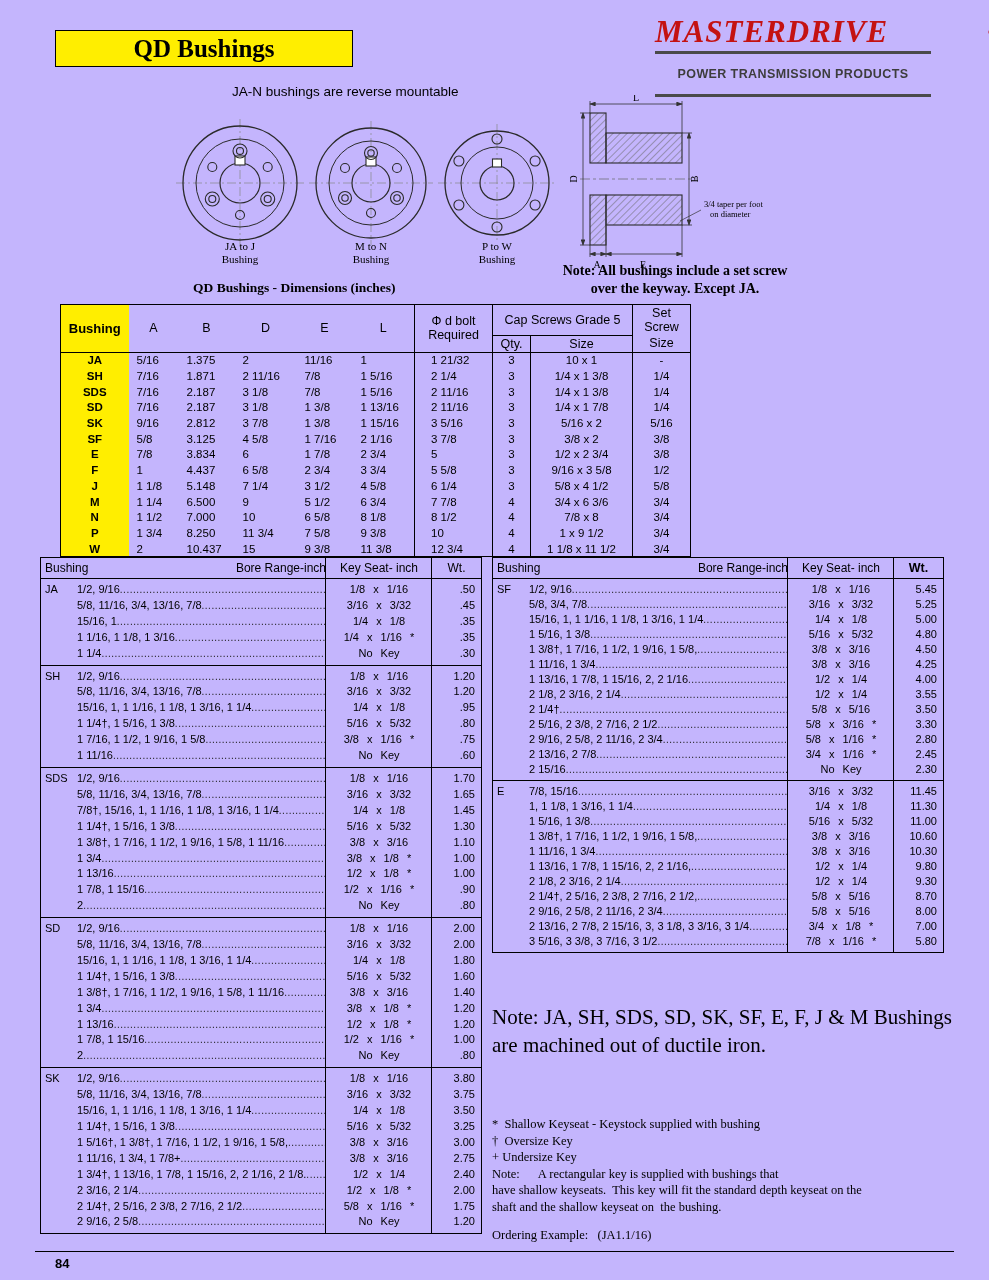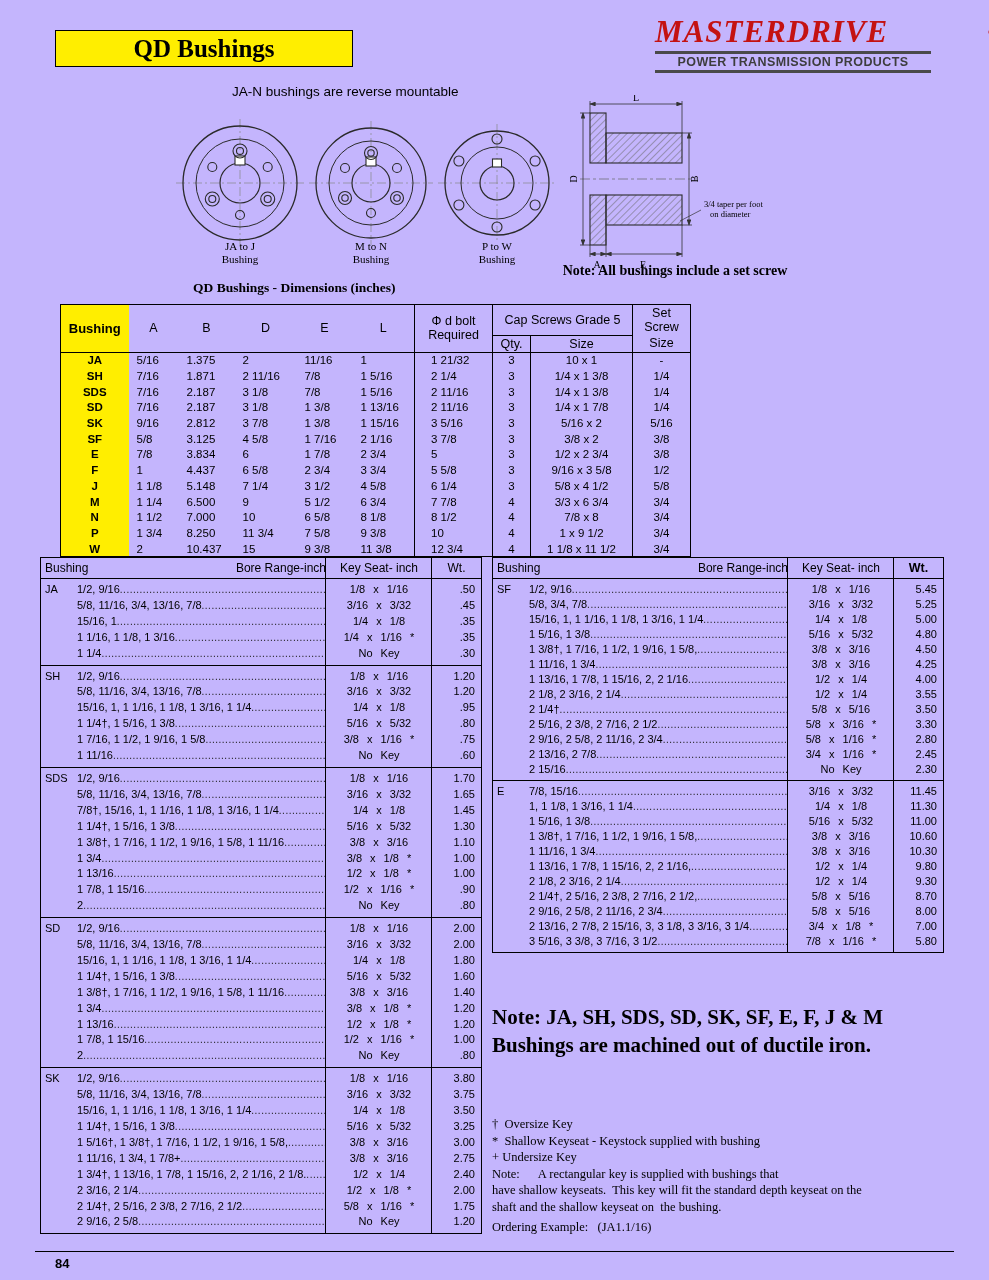--- a/index.html
+++ b/index.html
@@ -9,21 +9,21 @@
   
   .title-box{position:absolute;left:55px;top:30px;width:296px;height:35px;background:#ffee00;
              border:1px solid #000;display:flex;align-items:center;justify-content:center;}
   .title-box span{font-family:"Liberation Serif",serif;font-weight:bold;font-size:25px;}
   .logo{position:absolute;right:58px;top:14px;width:276px;}
   .brand-row{display:flex;align-items:center;justify-content:flex-start;gap:48px;}
   .brand{font-family:"Liberation Serif",serif;font-style:italic;font-weight:bold;
          font-size:31px;color:#c41212;letter-spacing:1px;white-space:nowrap;}
   .reg{font-size:11px;color:#c41212;vertical-align:super;margin-left:1px;}
   .tagline{border-top:3px solid #4a4a4a;border-bottom:3px solid #4a4a4a;margin-top:1px;
-           padding:1px 0;text-align:center;font-weight:bold;font-size:12.5px;color:#3d3d3d;letter-spacing:0.4px;}
+           padding:13px 0;text-align:center;font-weight:bold;font-size:12.5px;color:#3d3d3d;letter-spacing:0.4px;}
 
   
   .reverse-note{position:absolute;left:232px;top:84px;font-size:13.5px;}
   .diagram{position:absolute;left:150px;top:95px;}
   .dims-caption{position:absolute;left:193px;top:280px;font-family:"Liberation Serif",serif;font-size:13.5px;font-weight:bold;}
   .set-note{position:absolute;left:520px;top:262px;width:310px;text-align:center;
             font-family:"Liberation Serif",serif;font-weight:bold;font-size:14px;line-height:1.3;}
 
   
   .dim-table{position:absolute;left:60px;top:304px;width:630px;border-collapse:collapse;
@@ -59,25 +59,25 @@
   .bid{width:36px;padding-left:4px;flex:none;box-sizing:border-box;white-space:nowrap;}
   .bore-flex{flex:1;display:flex;min-width:0;overflow:hidden;}
   .bore-text{white-space:nowrap;}
   .dots{flex:1;overflow:hidden;white-space:nowrap;color:#222;font-size:10px;letter-spacing:0.5px;}
   .dots::after{content:"...................................................................................................................";}
   .bkey{width:106px;flex:none;text-align:center;word-spacing:5px;box-sizing:border-box;white-space:nowrap;overflow:hidden;}
   .bwt{width:49px;flex:none;text-align:right;padding-right:6px;box-sizing:border-box;}
 
   
   .ductile-note{position:absolute;left:492px;top:1003px;width:472px;
-                font-family:"Liberation Serif",serif;font-weight:bold;font-size:21px;line-height:1.35;}
+                font-family:"Liberation Serif",serif;font-weight:normal;font-size:21px;line-height:1.35;}
   .footnotes{position:absolute;left:492px;top:1116px;width:480px;
              font-family:"Liberation Serif",serif;font-size:12.5px;line-height:16.5px;}
   .fn-line{white-space:pre;}
-  .fn-line:last-child{margin-top:4px;}
+  .fn-line:last-child{margin-top:12px;}
   .footer-rule{position:absolute;left:35px;right:35px;top:1251px;border-top:1.5px solid #000;}
   .page-num{position:absolute;left:55px;top:1256px;font-weight:bold;font-size:13px;}
 </style>
 </head>
 <body>
 
 <div class="page">
 
   <div class="title-box">
     <span>QD Bushings</span>
@@ -209,20 +209,21 @@
 
       <line x1="121" y1="115" x2="100" y2="126" stroke="#333" stroke-width="0.7"></line>
       <text x="124" y="112" font-family="Liberation Serif,serif" font-size="8.5">3/4 taper per foot</text>
       <text x="130" y="122" font-family="Liberation Serif,serif" font-size="8.5">on diameter</text>
     </g>
   </svg>
 
   <div class="dims-caption">QD Bushings - Dimensions (inches)</div>
   <div class="set-note">
     <div>Note: All bushings include a set screw</div>
+    <div>over the keyway.  Except JA.</div>
   </div>
 
   <table class="dim-table">
     <colgroup>
       <col style="width:68px">
         <col style="width:50px">
         <col style="width:56px">
         <col style="width:62px">
       <col style="width:56px">
         <col style="width:62px">
@@ -363,21 +364,21 @@
       </tr>
         <tr>
         <td class="c-bush">M</td>
         <td class="c-num">1 1/4</td>
         <td class="c-num">6.500</td>
         <td class="c-num">9</td>
         <td class="c-num">5 1/2</td>
         <td class="c-num">6 3/4</td>
         <td class="c-bolt vl">7 7/8</td>
         <td class="c-qty vl">4</td>
-        <td class="c-size vl">3/3 x 6 3/4</td>
+        <td class="c-size vl">3/4 x 6 3/6</td>
         <td class="c-set vl">3/4</td>
       </tr>
         <tr>
         <td class="c-bush">N</td>
         <td class="c-num">1 1/2</td>
         <td class="c-num">7.000</td>
         <td class="c-num">10</td>
         <td class="c-num">6 5/8</td>
         <td class="c-num">8 1/8</td>
         <td class="c-bolt vl">8 1/2</td>
@@ -1011,22 +1012,22 @@
           </span>
         <span class="bkey">7/8 x 1/16 *</span>
         <span class="bwt">5.80</span>
       </div>
     </div>
   </div>
 
   <div class="ductile-note">Note: JA, SH, SDS, SD, SK, SF, E, F, J &amp; M Bushings are machined out of ductile iron.</div>
 
   <div class="footnotes">
-    <div class="fn-line">†  Oversize Key</div>
-      <div class="fn-line">*  Shallow Keyseat - Keystock supplied with bushing</div>
+    <div class="fn-line">*  Shallow Keyseat - Keystock supplied with bushing</div>
+      <div class="fn-line">†  Oversize Key</div>
       <div class="fn-line">+ Undersize Key</div>
       <div class="fn-line">Note:      A rectangular key is supplied with bushings that</div>
       <div class="fn-line">have shallow keyseats.  This key will fit the standard depth keyseat on the</div>
       <div class="fn-line">shaft and the shallow keyseat on  the bushing.</div>
       <div class="fn-line">Ordering Example:   (JA1.1/16)</div>
   </div>
 
   <div class="footer-rule"></div>
   <div class="page-num">84</div>
 

